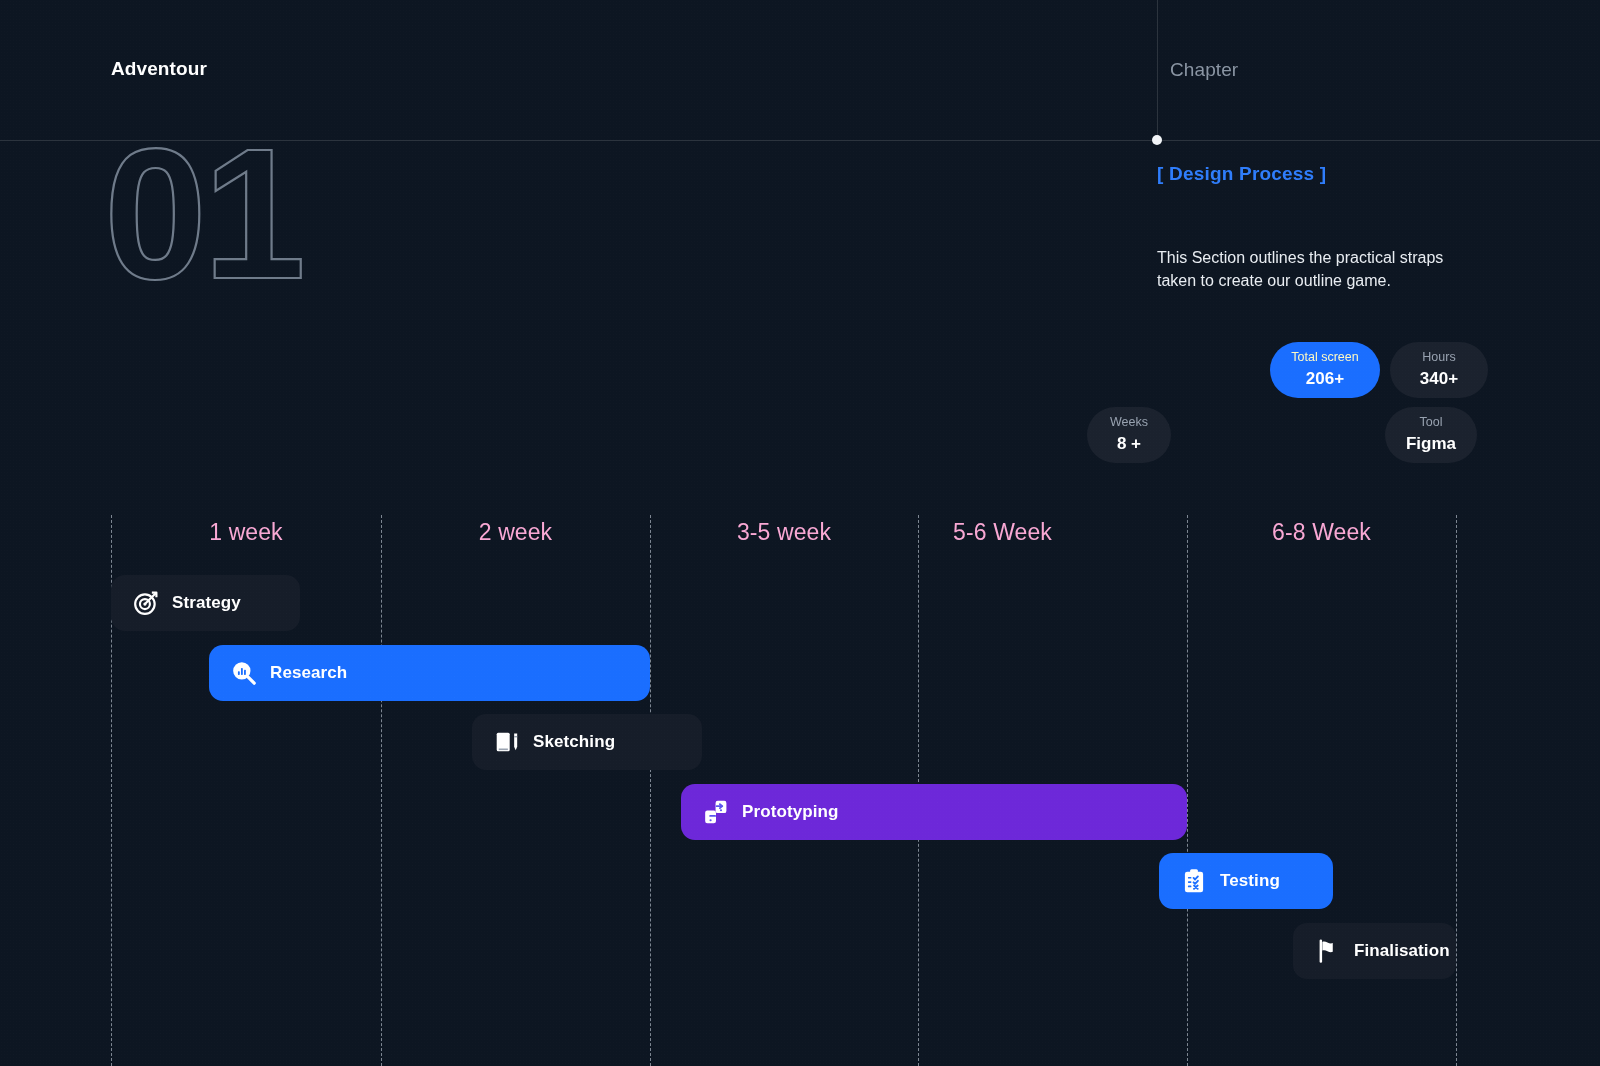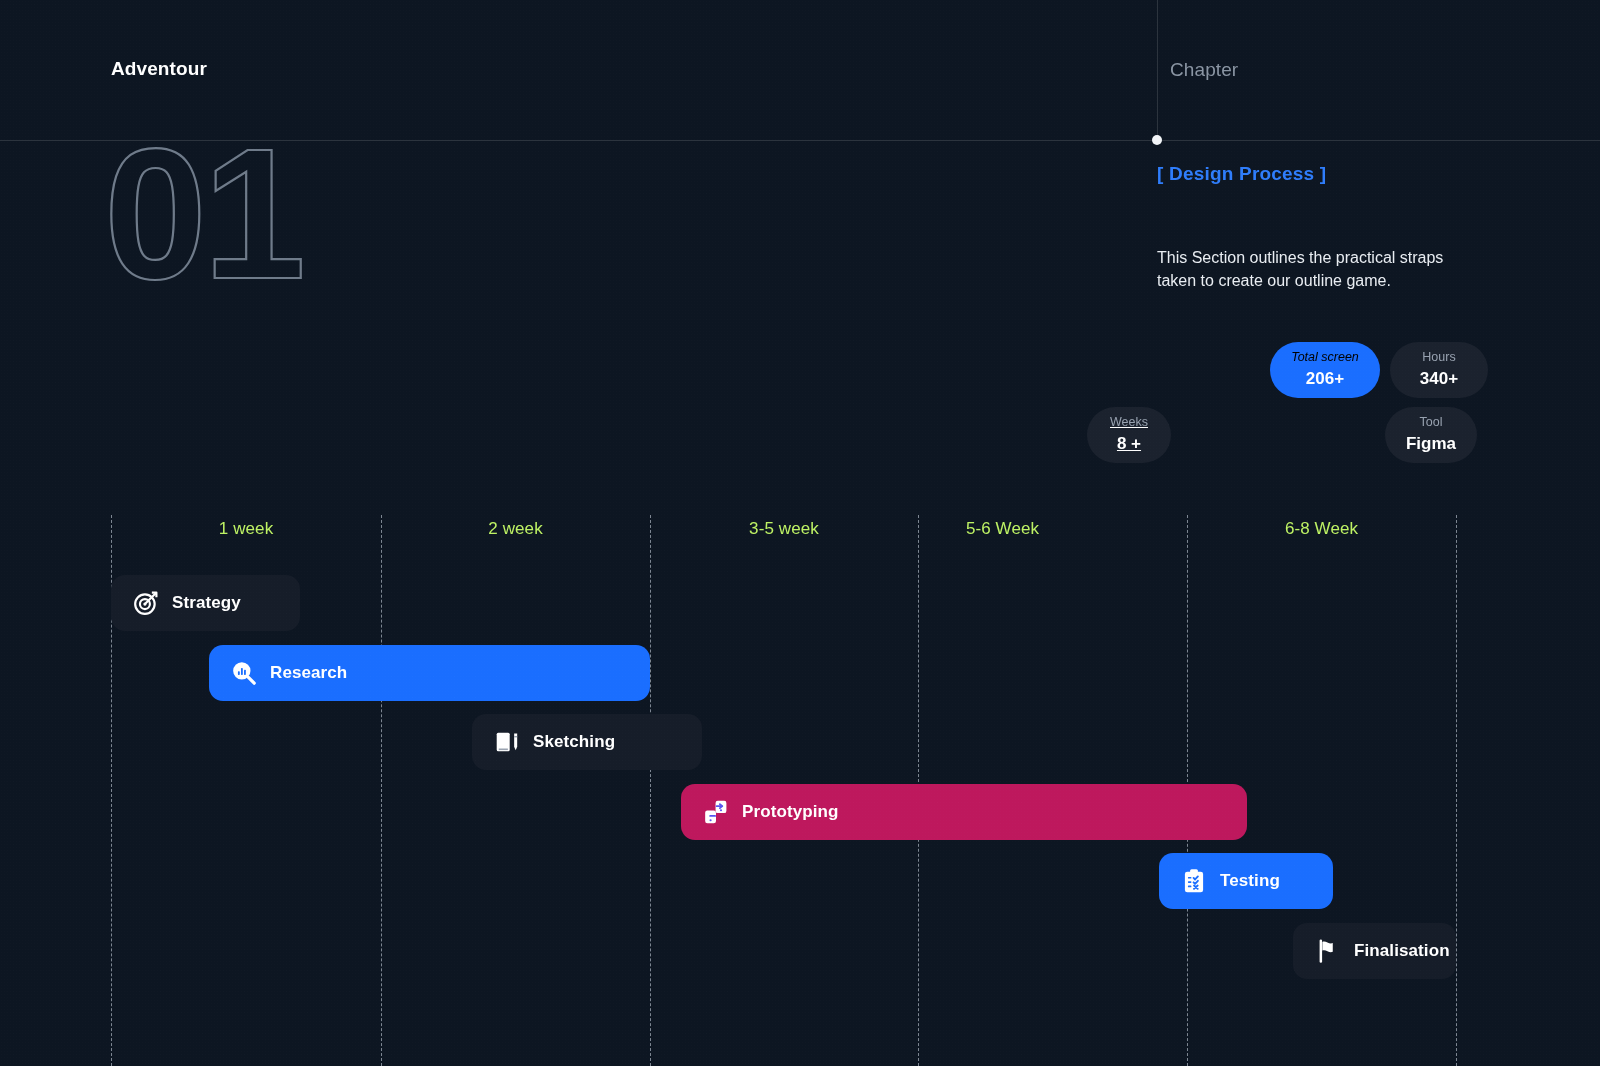--- a/index.html
+++ b/index.html
@@ -65,36 +65,36 @@
 
   
   #stats { position:absolute; left:1080px; top:340px; width:400px; height:130px; }
   .pill {
     position:absolute; border-radius:999px;
     display:flex; flex-direction:column; align-items:center; justify-content:center;
     background:#1b222e;
   }
   .pill.accent { background:#1a6eff; }
   .pill .k { font-size:12.5px; color:#98a2b0; line-height:1.25; }
-  .pill.accent .k { color:#000000;font-style:italic; }
+  .pill.accent .k { color:#fef9c3; }
   .pill .v { font-size:17px; font-weight:bold; color:#fff; line-height:1.3; margin-top:2px; }
   #pill-total  { left:190px; top:2px;  width:110px; height:56px; }
   #pill-hours  { left:310px; top:2px;  width:98px;  height:56px; }
-  #pill-weeks  { left:7px;   top:67px; width:84px;  height:56px;text-decoration:underline; }
+  #pill-weeks  { left:7px;   top:67px; width:84px;  height:56px; }
   #pill-spec   { left:102px; top:67px; width:196px; height:56px; }
   #pill-tool   { left:305px; top:67px; width:92px;  height:56px; }
 
   
   #gantt { position:absolute; left:0; top:505px; width:1600px; height:561px; }
   .col-line {
     position:absolute; top:10px; bottom:0; width:0;
     border-left:1.4px dashed rgba(219,228,238,.55);
   }
   .col-head {
-    position:absolute; top:14px; font-size:17px; color:#bef264;
+    position:absolute; top:14px; font-size:23px; color:#f9a8d4;
     text-align:center; letter-spacing:.1px;
   }
   .bar {
     position:absolute; height:56px; border-radius:14px;
     display:flex; align-items:center; gap:13px; padding-left:22px;
     z-index:20;
   }
   .bar .lbl { font-size:17px; font-weight:bold; color:#fff; letter-spacing:.1px; }
   .bar .ico { width:26px; height:26px; flex:none; display:block; }
   .bar .ico svg { width:26px; height:26px; display:block; }
@@ -182,21 +182,21 @@
         <span class="ico">
           <svg viewBox="0 0 24 24" fill="none">
             <rect x="2.5" y="3.5" width="12" height="17" rx="1.4" fill="#fff"></rect>
             <rect x="4.4" y="18" width="8.4" height="1.5" fill="#9aa3b0"></rect>
             <path d="M18.6 4.2 L21.4 4.2 L21.4 16.4 L20 19.6 L18.6 16.4 Z" fill="#fff"></path>
             <rect x="18.6" y="6.6" width="2.8" height="1.1" fill="#8b93a1"></rect>
           </svg>
         </span>
         <span class="lbl">Sketching</span>
       </div>
-      <div class="bar" style="left: 681px; width: 566px; top: 278.8px; background: #be185d;">
+      <div class="bar" style="left: 681px; width: 506px; top: 278.8px; background: #6d28d9;">
         <span class="ico">
           <svg viewBox="0 0 24 24" fill="none">
             <rect x="11.6" y="1.6" width="10" height="11.4" rx="2" fill="#fff"></rect>
             <rect x="2" y="10.6" width="10" height="11.8" rx="2" fill="#fff"></rect>
             <circle cx="7" cy="19.6" r="1" fill="#5a55f0"></circle>
             <circle cx="16.6" cy="10.4" r="1" fill="#5a55f0"></circle>
             <path d="M6.6 15.6 H11.2" stroke="#5a55f0" stroke-width="1.7" stroke-linecap="round"></path>
             <path d="M12.6 6.6 H17.4" stroke="#5a55f0" stroke-width="1.7" stroke-linecap="round"></path>
             <path d="M15.6 4.8 L17.8 6.6 L15.6 8.4" stroke="#5a55f0" stroke-width="1.7" fill="none" stroke-linecap="round" stroke-linejoin="round"></path>
           </svg>

